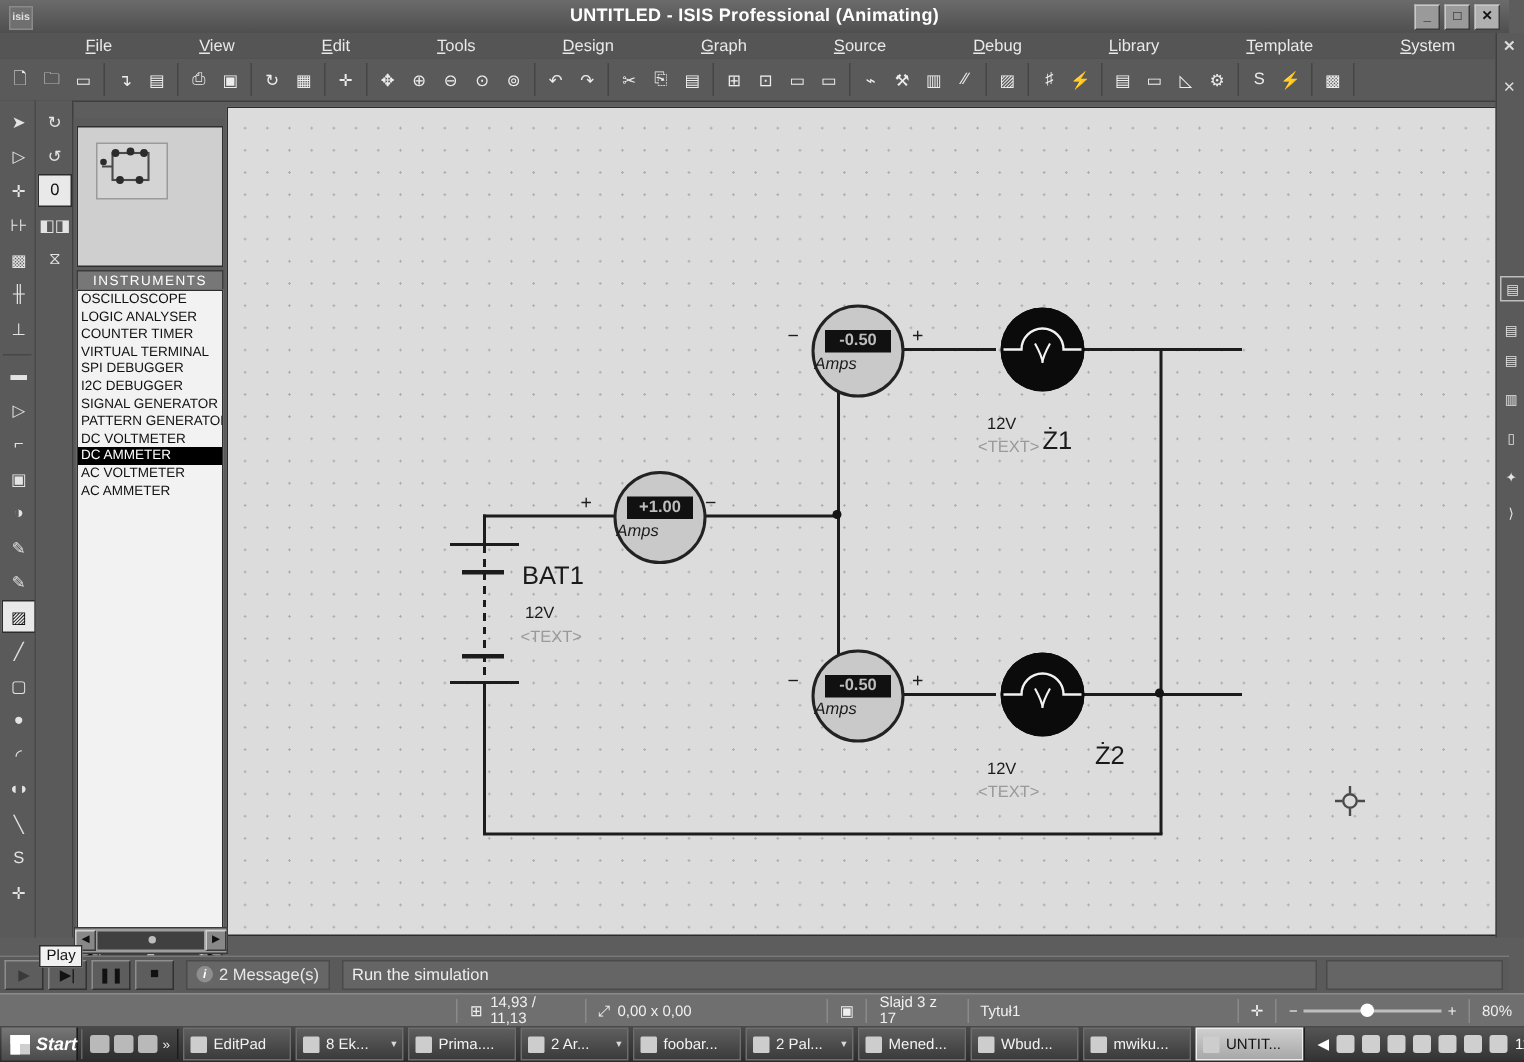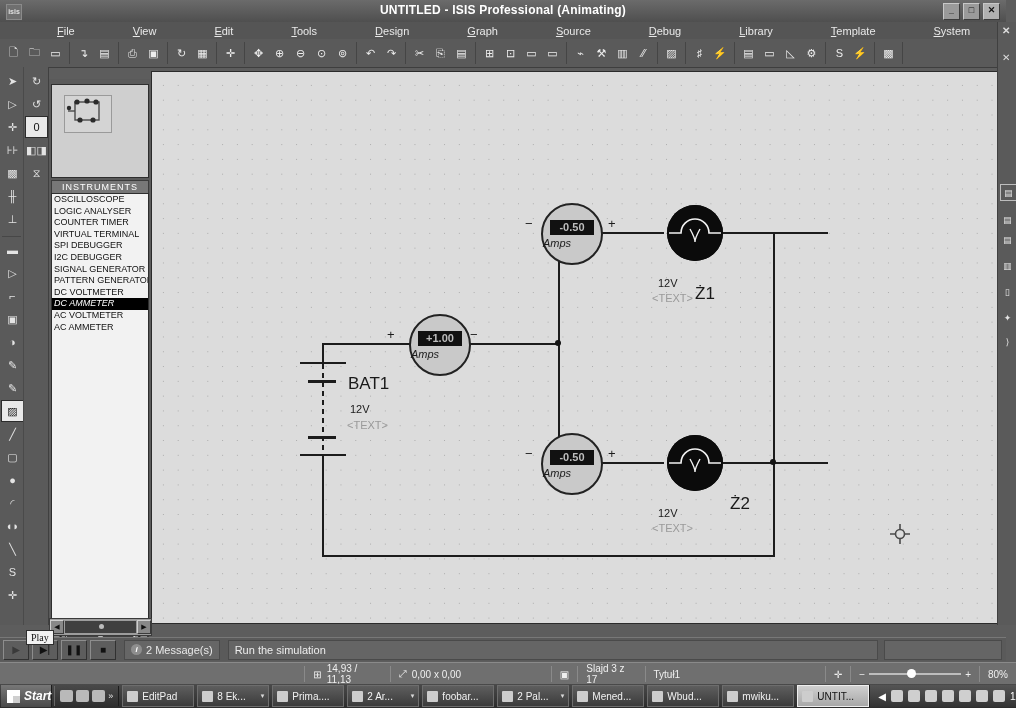--- a/index.html
+++ b/index.html
@@ -49,21 +49,21 @@
   .preview{position:absolute;left:2px;top:5px;width:96px;height:92px;
     background:#cfcfcf;border:1px solid #2e2e2e;}
   .preview-inner{position:absolute;left:12px;top:10px;width:46px;height:36px;
     border:1px solid #9a9a9a;background:#d4d4d4;}
   .inst-head{position:absolute;left:2px;top:101px;width:96px;height:12px;
     background:#777;border:1px solid #3b3b3b;color:#fff;font-size:9px;
     text-align:center;line-height:12px;letter-spacing:1px;}
   .inst-list{position:absolute;left:2px;top:114px;width:96px;height:436px;
     background:#f2f2f2;border:1px solid #2e2e2e;overflow:hidden;}
   .inst-item{font-size:9px;color:#111;line-height:11.6px;padding-left:2px;white-space:nowrap;}
-  .inst-item.sel{background:#000;color:#fff;font-style:italic;}
+  .inst-item.sel{background:#000;color:#fff;}
   .hscroll{position:absolute;left:2px;top:551px;width:96px;height:14px;background:#9d9d9d;
     border:1px solid #3b3b3b;display:flex;align-items:center;}
   .hs-arrow{width:12px;height:12px;background:#888;border:1px solid #cfcfcf;
     border-right-color:#3a3a3a;border-bottom-color:#3a3a3a;font-size:7px;text-align:center;
     line-height:11px;color:#111;}
   .hs-thumb{height:12px;flex:1;margin:0 1px;background:#404040;position:relative;}
   .hs-thumb::after{content:"";position:absolute;left:50%;top:3px;width:5px;height:5px;
     margin-left:-2px;background:#bdbdbd;border-radius:50%;}
 
   
@@ -114,21 +114,21 @@
   .botscroll{position:absolute;left:49px;top:618px;width:101px;height:16px;background:#9d9d9d;
     border:1px solid #3b3b3b;display:flex;align-items:center;}
 
   
   .transport{position:absolute;left:0;top:637px;width:1006px;height:23px;background:#5a5a5a;
     border-top:1px solid #787878;display:flex;align-items:center;}
   .tp-btn{width:24px;height:18px;margin-left:3px;background:#5d5d5d;border:1px solid #8d8d8d;
     border-right-color:#313131;border-bottom-color:#313131;display:flex;align-items:center;
     justify-content:center;color:#111;font-size:10px;}
   .tooltip{position:absolute;left:26px;top:630px;background:#f1f1f1;color:#111;
-    font-size:10px;padding:1px 4px;border:1px solid #2e2e2e;z-index:30;font-family:Liberation Serif, serif;}
+    font-size:10px;padding:1px 4px;border:1px solid #2e2e2e;z-index:30;}
   .msgbox{margin-left:8px;height:18px;background:#666;border:1px solid #4a4a4a;
     display:flex;align-items:center;padding:0 6px;gap:4px;}
   .msg-i{width:11px;height:11px;border-radius:50%;background:#8e8e8e;color:#fff;
     font-size:8px;font-weight:bold;text-align:center;line-height:11px;font-style:italic;}
   .runbox{margin-left:8px;height:18px;flex:1;background:#656565;border:1px solid #4a4a4a;
     display:flex;align-items:center;padding-left:6px;color:#ededed;}
   .endbox{margin-left:6px;margin-right:4px;width:116px;height:18px;background:#656565;
     border:1px solid #4a4a4a;}
 
   .statusbar{position:absolute;left:0;top:662px;width:1016px;height:22px;background:#6f6f6f;

